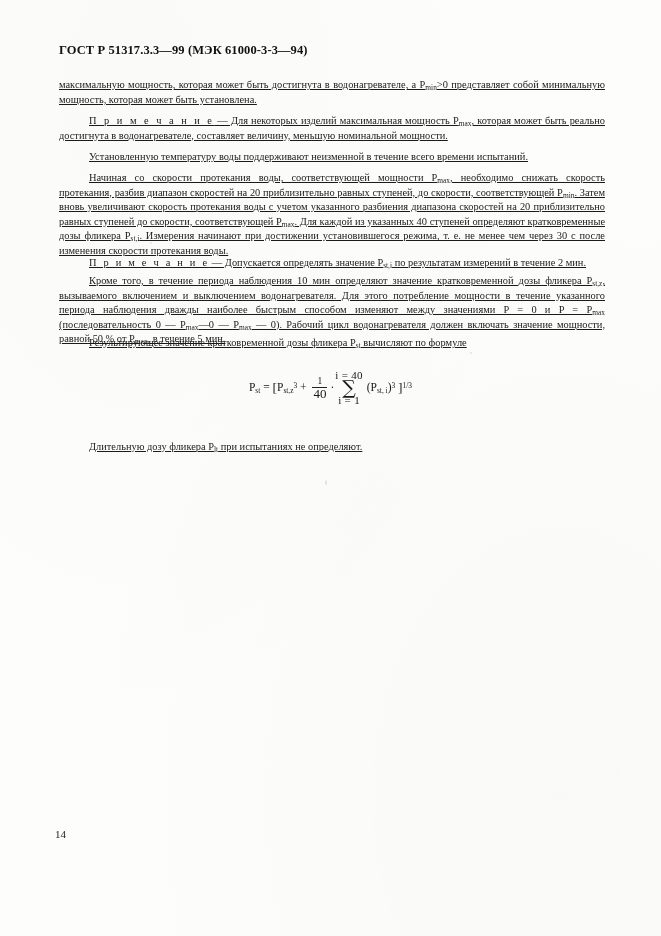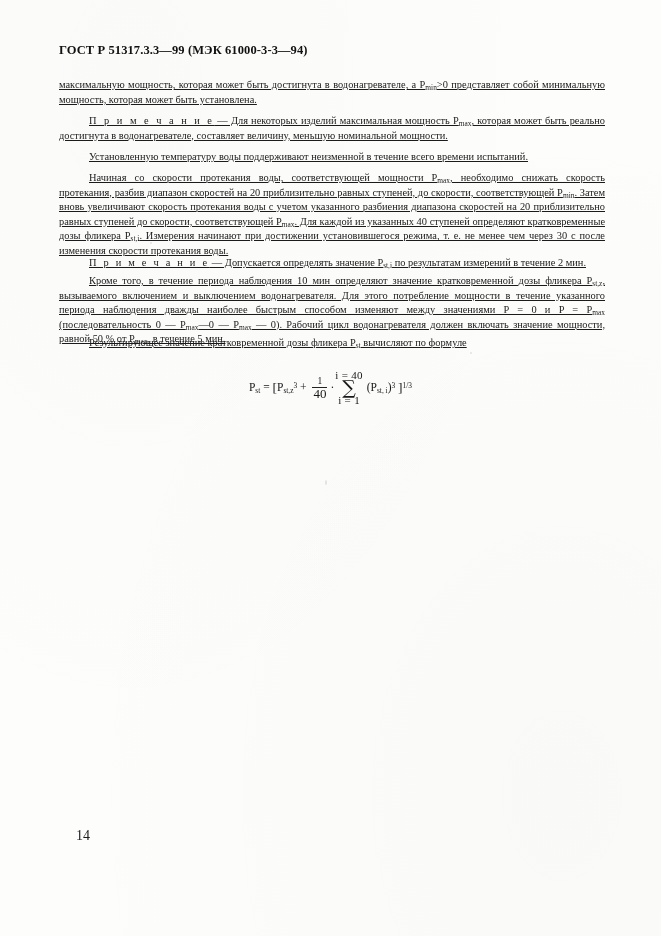--- a/index.html
+++ b/index.html
@@ -142,23 +142,23 @@
     line-height: 17px;
     font-family: "DejaVu Serif", serif;
   }
   .bigbr {
     font-size: 13.5px;
     vertical-align: -0.04em;
   }
 
   .page-number {
     position: absolute;
-    left: 76px;
+    left: 55px;
     top: 828px;
-    font-size: 14px;
+    font-size: 11px;
     color: #1b1b1b;
   }
 
   
   .speck {
     position: absolute;
     background: #c9c9c9;
     border-radius: 50%;
     opacity: 0.5;
   }
@@ -197,19 +197,22 @@
 
   <div class="body-text indent" style="top:336px;">
     <span>Результирующее значение кратковременной дозы фликера P</span><sub>st</sub><span> вычисляют по формуле</span>
   </div>
 
   <div class="formula">
     <span class="formula-inner"><span class="fvar">P</span><sub>st</sub>&nbsp;<span>=</span>&nbsp;<span class="bigbr">[</span><span class="fvar">P</span><sub>st,z</sub><sup>3</sup>&nbsp;<span>+</span>&nbsp;<span class="frac"><span class="num">1</span><span class="bar"></span><span class="den">40</span></span><span>·</span><span class="sumgrp"><span class="lim">i = 40</span><span class="sigma">∑</span><span class="lim">i = 1</span></span>&nbsp;<span>(</span><span class="fvar">P</span><sub>st, i</sub><span>)</span><sup>3</sup>&nbsp;<span class="bigbr">]</span><sup>1/3</sup></span>
   </div>
 
 
+  <div class="body-text indent" style="top:440px;">
+    <span>Длительную дозу фликера P</span><sub>lt</sub><span> при испытаниях не определяют.</span>
+  </div>
 
   <div class="speck" style="left:325px; top:480px; width:2px; height:5px;"></div>
   <div class="speck" style="left:150px; top:242px; width:2px; height:2px;"></div>
   <div class="speck" style="left:470px; top:352px; width:2px; height:2px;"></div>
 
   <div class="page-number">14</div>
 </div>
 
 </body></html>

